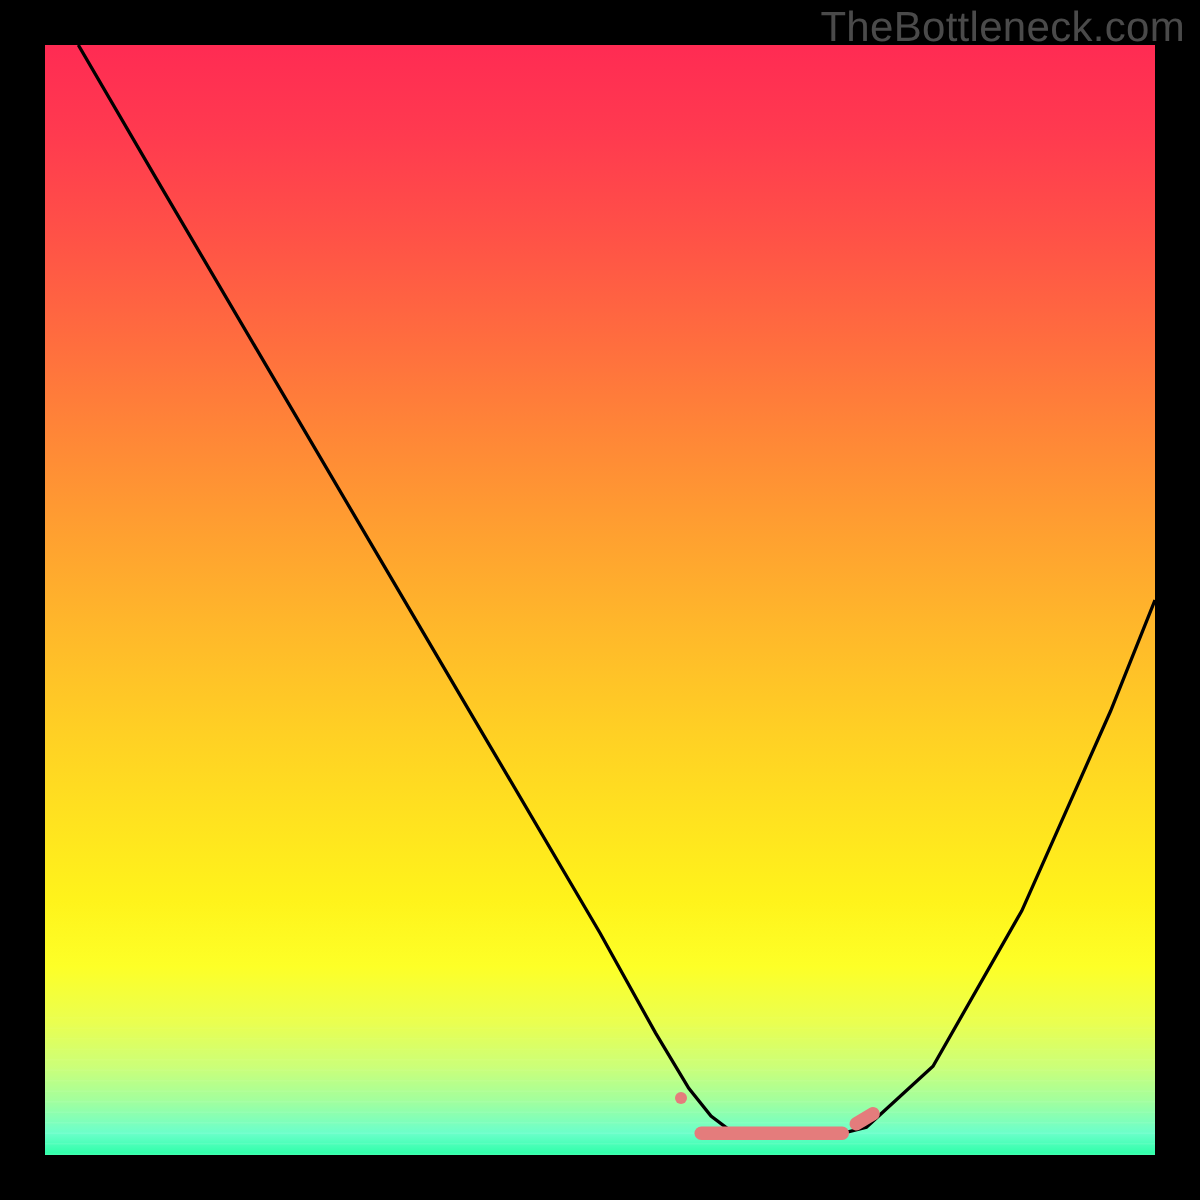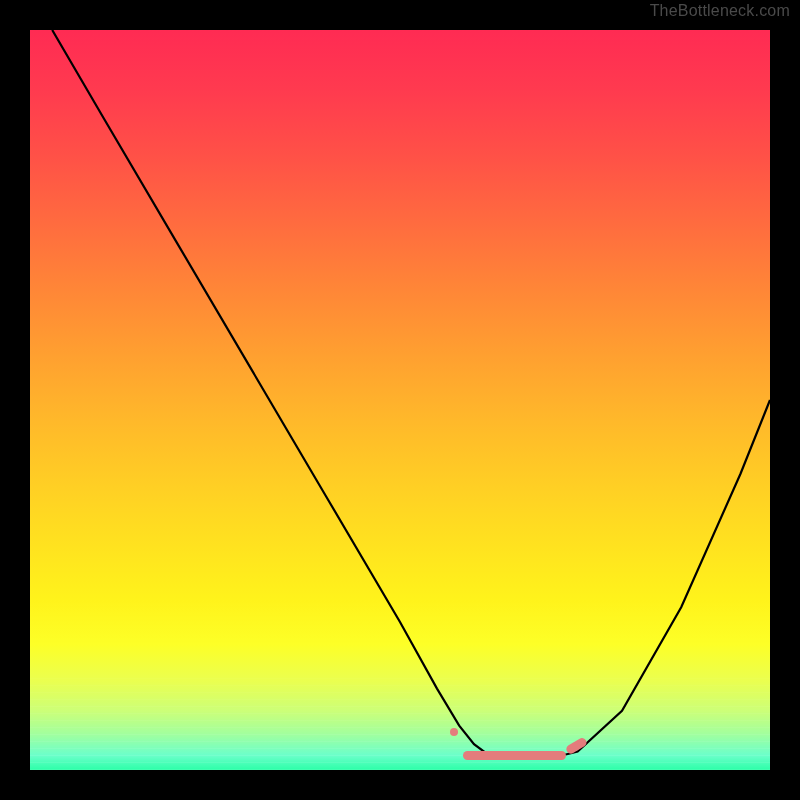--- a/index.html
+++ b/index.html
@@ -9,21 +9,21 @@
     background: #000;
     position: relative;
     overflow: hidden;
     font-family: Arial, Helvetica, sans-serif;
   }
   .watermark {
     position: absolute;
     top: 2px;
     right: 10px;
     color: #4a4a4a;
-    font-size: 16px;
+    font-size: 28px;
     font-weight: 500;
     z-index: 10;
     letter-spacing: 0.2px;
   }
   .plot-area {
     position: absolute;
     left: 30px;
     top: 30px;
     width: 740px;
     height: 740px;

